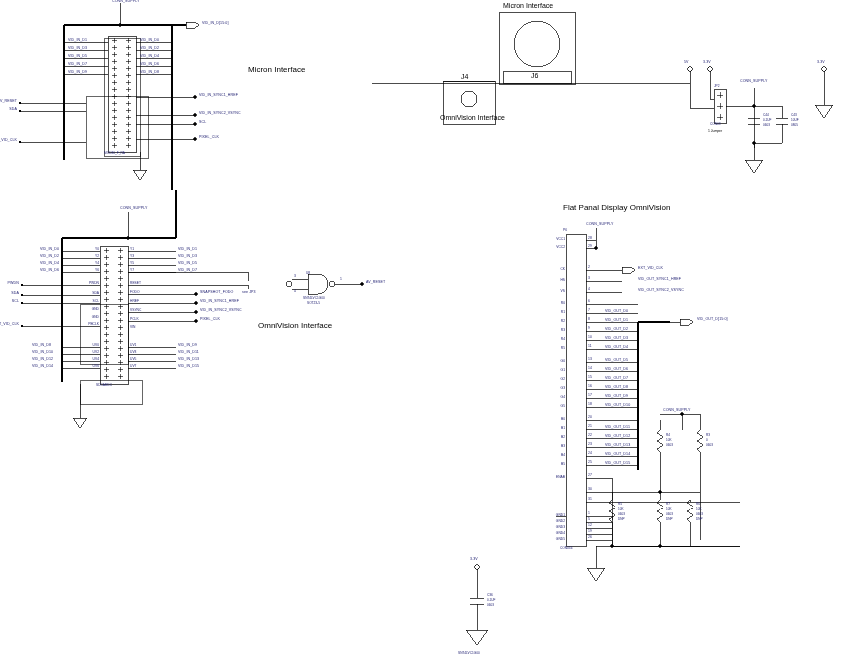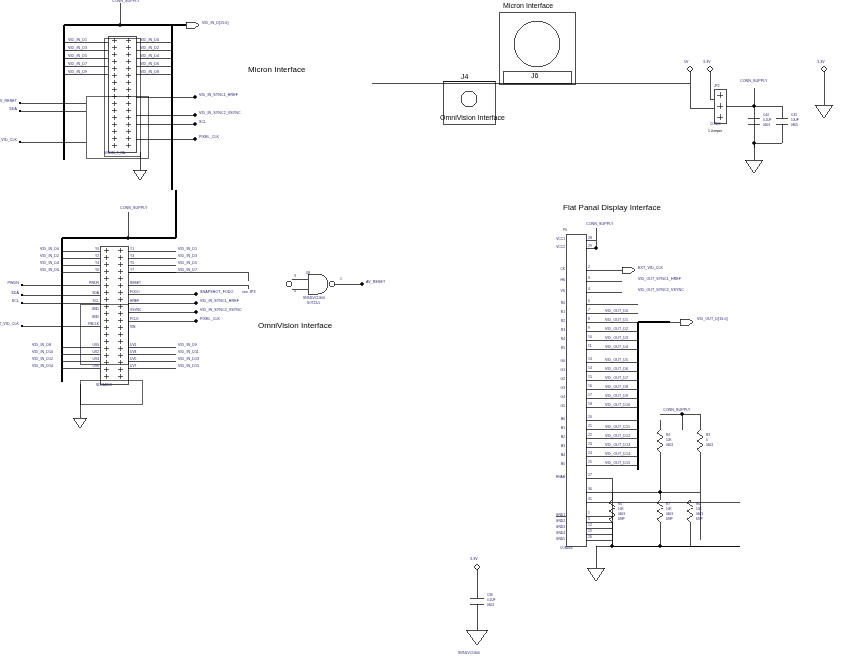--- a/index.html
+++ b/index.html
@@ -349,21 +349,21 @@
       <path d="M466 630 H488 L477 645 Z"></path>
 
     </g>
   </svg>
 </div>
 
 <div>
 
   <div class="lbl title" style="left:248px;top:66px">Micron Interface</div>
   <div class="lbl title" style="left:258px;top:322px">OmniVision Interface</div>
-  <div class="lbl title" style="left:563px;top:204px">Flat Panal Display Interface</div>
+  <div class="lbl title" style="left:563px;top:204px">Flat Panal Display OmniVision</div>
   <div class="lbl mech" style="left:503px;top:2px">Micron Interface</div>
   <div class="lbl mech" style="left:440px;top:114px">OmniVision Interface</div>
   <div class="lbl mech" style="left:461px;top:73px">J4</div>
   <div class="lbl mech" style="left:531px;top:72px">J6</div>
 
   <div class="lbl net" style="left:112px;top:0px">CONN_SUPPLY</div>
   <div class="lbl net" style="left:202px;top:22px">VID_IN_D[15:0]</div>
   <div class="lbl ref" style="left:104px;top:152px">MOD30_F_RA</div>
 
   <div class="lbl net" style="left:68px;top:39px">VID_IN_D1</div>

